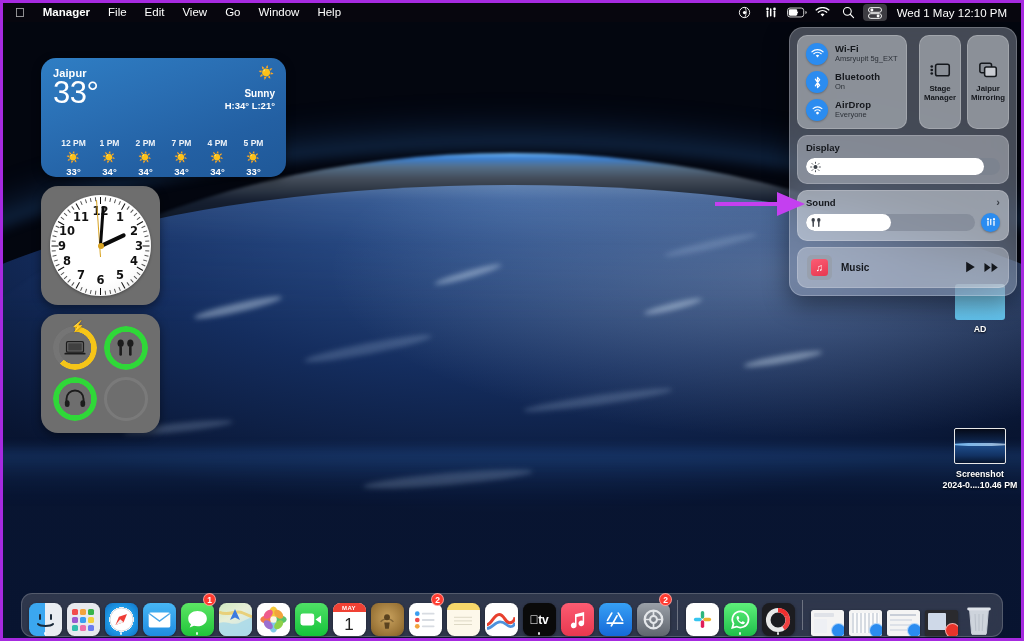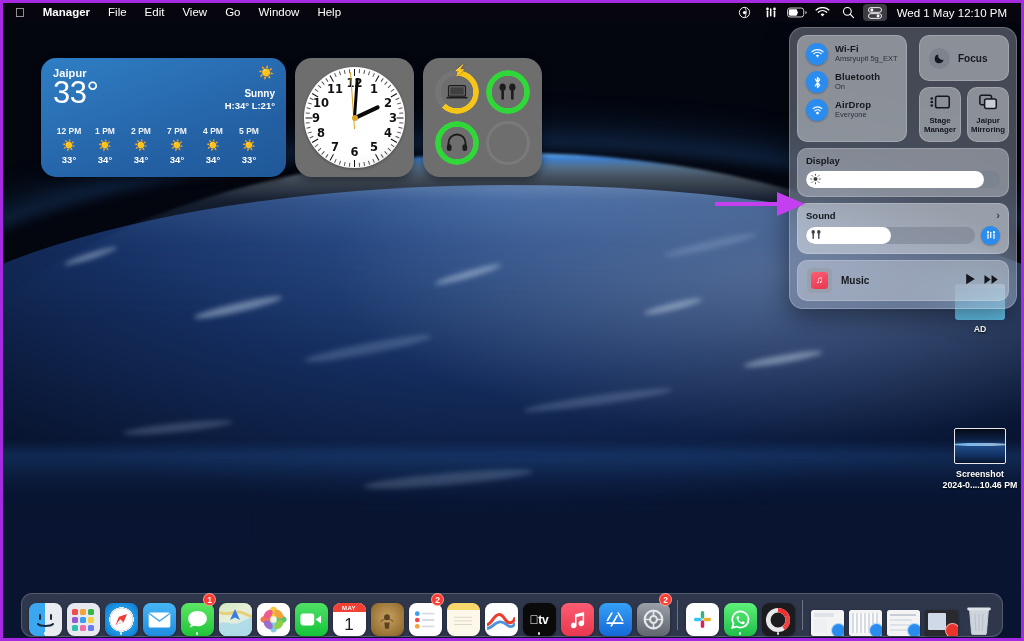--- a/index.html
+++ b/index.html
@@ -97,41 +97,41 @@
   .mb-ico.active {
     background: rgba(255,255,255,0.22);
     border-radius: 4px;
     height: 17px;
   }
   .mb-clock { padding: 0 6px 0 8px; font-size: 11.5px; white-space: nowrap; }
 
   
   #widgets {
     position: absolute; top: 55px; left: 38px;
-    display: flex; gap: 9px; z-index: 20;
+    display: flex; gap: 9px; z-index: 20; flex-direction: column;
   }
   
   .w-weather {
     width: 245px; height: 119px;
     border-radius: 15px;
     background: linear-gradient(160deg, #2f7ec4 0%, #2a6fb4 35%, #2360a3 70%, #1f5898 100%);
     padding: 9px 12px 8px 12px;
     color: #fff; position: relative;
     box-shadow: 0 3px 10px rgba(0,0,0,0.45);
     overflow: hidden;
   }
   .w-city { font-size: 11px; font-weight: 600; letter-spacing: .1px; }
   .w-temp { font-size: 31px; font-weight: 300; line-height: 1.05; margin-top: -2px; letter-spacing: -0.5px; }
   .w-cond-wrap { position: absolute; right: 11px; top: 8px; text-align: right; }
   .w-sunbig { font-size: 13px; line-height: 1; margin-bottom: 9px; }
   .w-cond { font-size: 10px; font-weight: 600; }
   .w-hilo { font-size: 9.5px; font-weight: 600; margin-top: 1px; }
   .w-hours {
-    position: absolute; left: 10px; right: 10px; bottom: 12px;
-    display: flex; justify-content: flex-start;
+    position: absolute; left: 10px; right: 10px; bottom: 0;
+    display: flex; justify-content: center;
   }
   .w-hour { text-align: center; width: 36px; }
   .w-hour .hr { font-size: 8.5px; font-weight: 600; opacity: .92; }
   .w-hour .ic { font-size: 11px; margin: 4px 0 3px; line-height: 1; }
   .w-hour .tp { font-size: 9.5px; font-weight: 700; }
 
   
   .w-clock {
     width: 119px; height: 119px;
     border-radius: 17px;
@@ -669,28 +669,20 @@
                 </svg>
           </div>
           <div class="cc-txt">
             <div class="cc-title">AirDrop</div>
             <div class="cc-sub">Everyone</div>
           </div>
         </div>
       </div>
 
       <div class="cc-rightcol">
-        <div class="cc-tile cc-focus">
-          <div class="cc-focus-ic">
-            <svg width="12" height="12" viewBox="0 0 16 16">
-                  <path d="M12.8 10.4A6 6 0 0 1 5.6 3.2a6 6 0 1 0 7.2 7.2z" fill="#15181d"></path>
-                </svg>
-          </div>
-          <div class="cc-focus-label">Focus</div>
-        </div>
 
         <div class="cc-duo">
           <div class="cc-tile cc-sq">
             <div>
               <svg width="21" height="16" viewBox="0 0 24 18">
                     <circle cx="2" cy="5" r="1.5" fill="#15181d"></circle>
                     <circle cx="2" cy="9" r="1.5" fill="#15181d"></circle>
                     <circle cx="2" cy="13" r="1.5" fill="#15181d"></circle>
                     <rect x="6.4" y="2.4" width="15.6" height="13.2" rx="2" fill="none" stroke="#15181d" stroke-width="1.8"></rect>
                   </svg>

